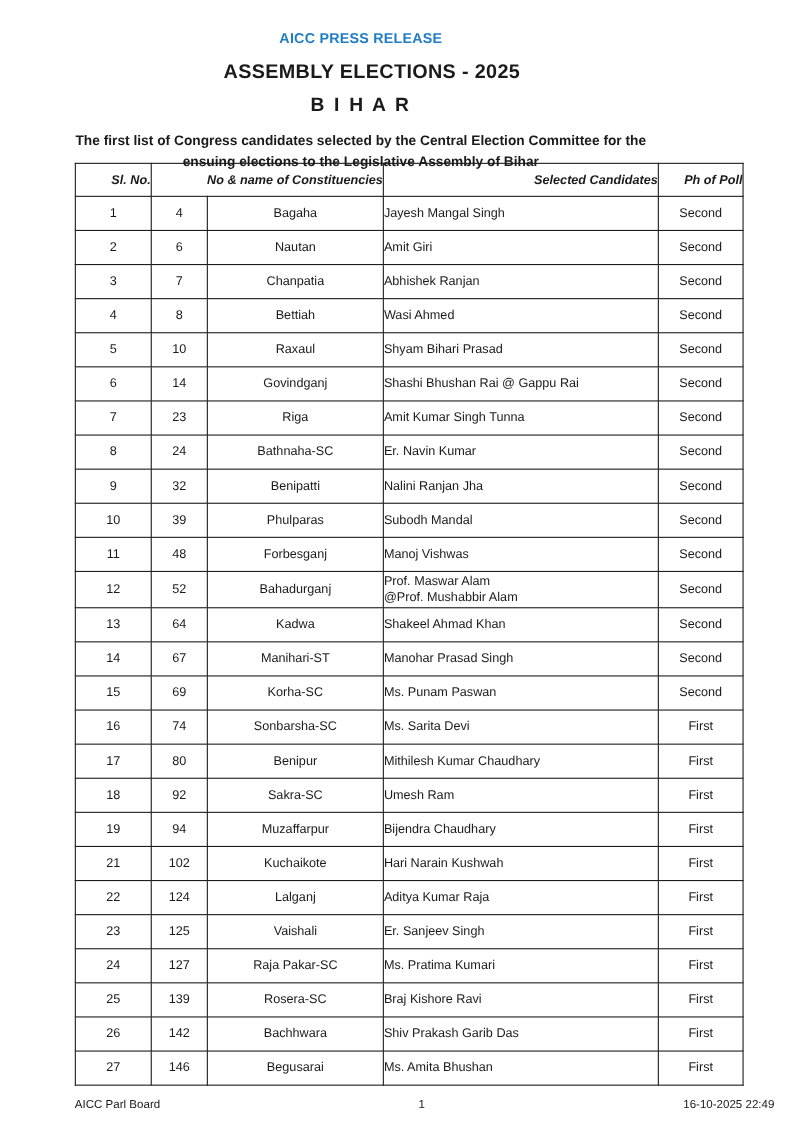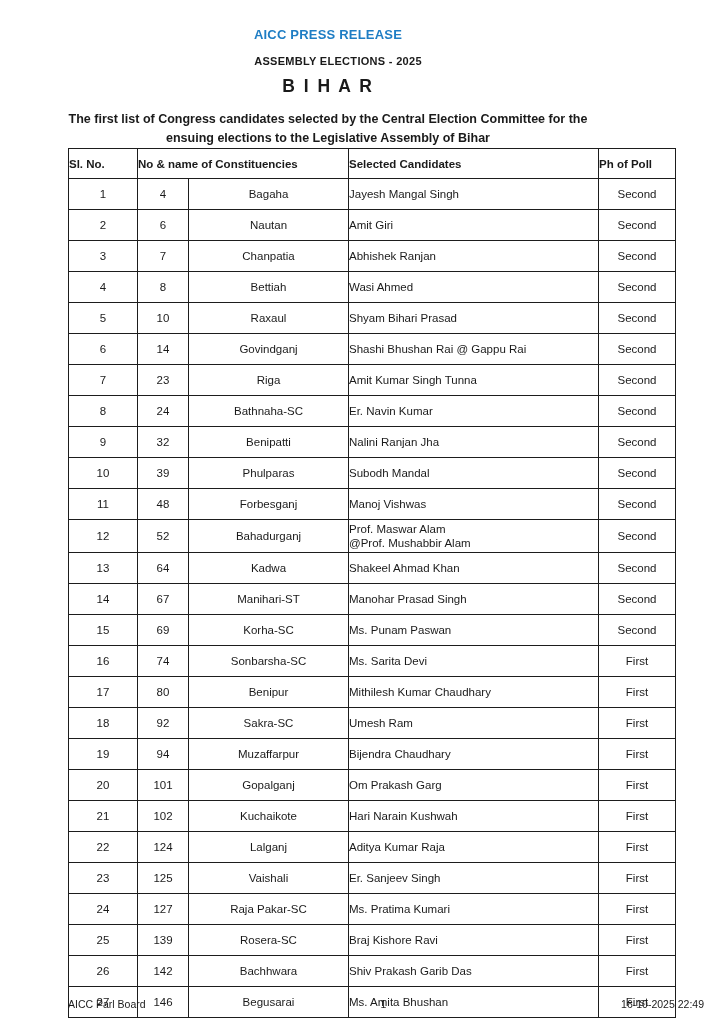--- a/index.html
+++ b/index.html
@@ -24,21 +24,21 @@
     text-align: center;
   }
   .press-release {
     color: #1e7dc4;
     font-weight: bold;
     font-size: 13px;
     letter-spacing: 0.2px;
   }
   .doc-title {
     margin-top: 13px;
-    font-size: 11px;
+    font-size: 18px;
     font-weight: bold;
     letter-spacing: 0.3px;
     margin-left: 20px;
   }
   .doc-state {
     margin-top: 9px;
     font-size: 17.5px;
     font-weight: bold;
     letter-spacing: 2px;
   }
@@ -63,21 +63,22 @@
   .cand-table td {
     border: 1.5px solid #1d1d1d;
     font-size: 11.5px;
     vertical-align: middle;
     padding: 2px 0;
     overflow: hidden;
   }
   .cand-table th {
     font-weight: bold;
     height: 25px;
-    text-align: left;
+    text-align: right;
+    font-style: italic;
   }
   .cand-table td {
     height: 26px;
     line-height: 14px;
   }
   .c-sl   { text-align: center; }
   .c-no   { text-align: center; }
   .c-name { text-align: center; padding-left: 7px; padding-right: 4px; }
   .c-cand { text-align: left; padding-left: 7px; padding-right: 4px; white-space: pre-line; }
   .c-ph   { text-align: center; border-radius: 10px; }
@@ -271,27 +272,20 @@
     </tr>
 
     <tr>
       <td class="c-sl">19</td>
       <td class="c-no">94</td>
       <td class="c-name">Muzaffarpur</td>
       <td class="c-cand">Bijendra Chaudhary</td>
       <td class="c-ph">First</td>
     </tr>
 
-    <tr>
-      <td class="c-sl">20</td>
-      <td class="c-no">101</td>
-      <td class="c-name">Gopalganj</td>
-      <td class="c-cand">Om Prakash Garg</td>
-      <td class="c-ph">First</td>
-    </tr>
 
     <tr>
       <td class="c-sl">21</td>
       <td class="c-no">102</td>
       <td class="c-name">Kuchaikote</td>
       <td class="c-cand">Hari Narain Kushwah</td>
       <td class="c-ph">First</td>
     </tr>
 
     <tr>

